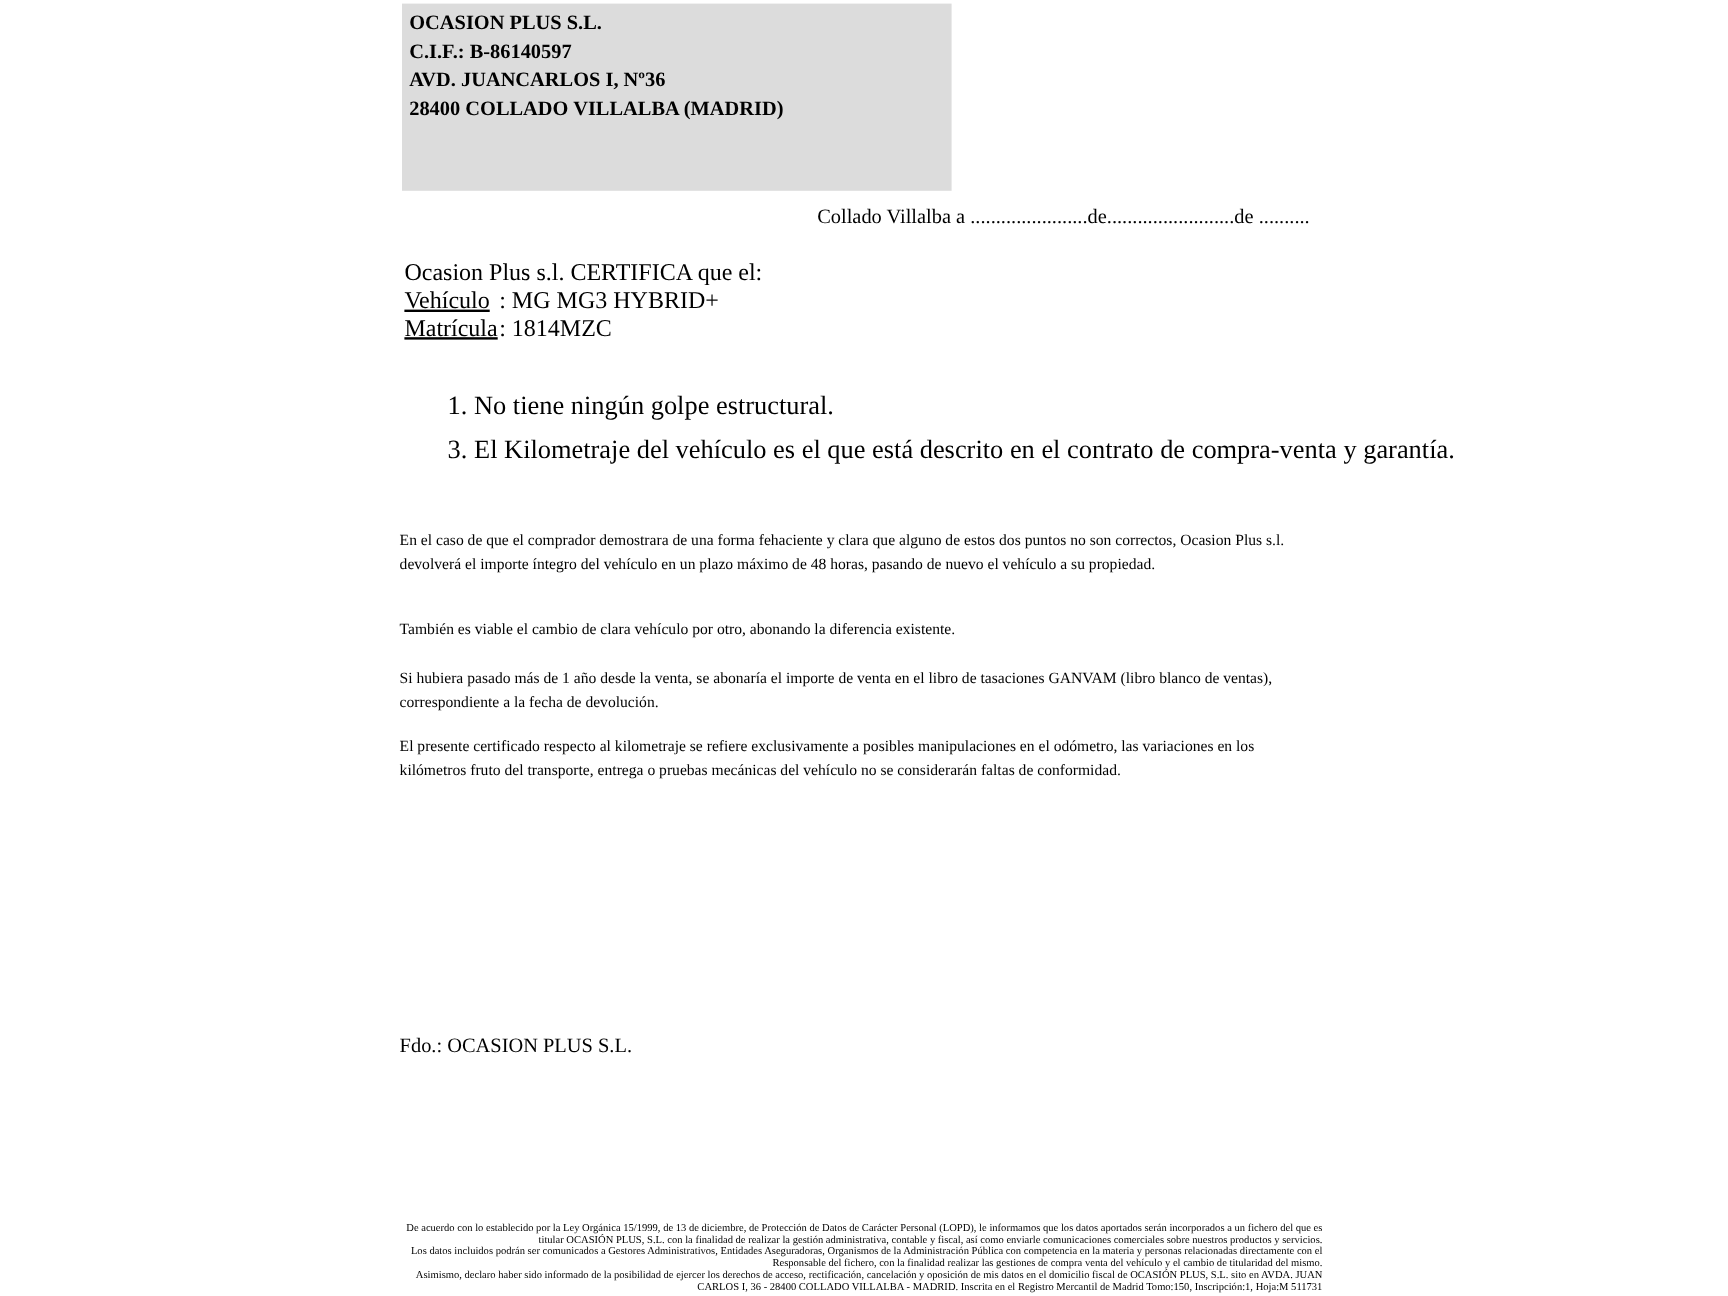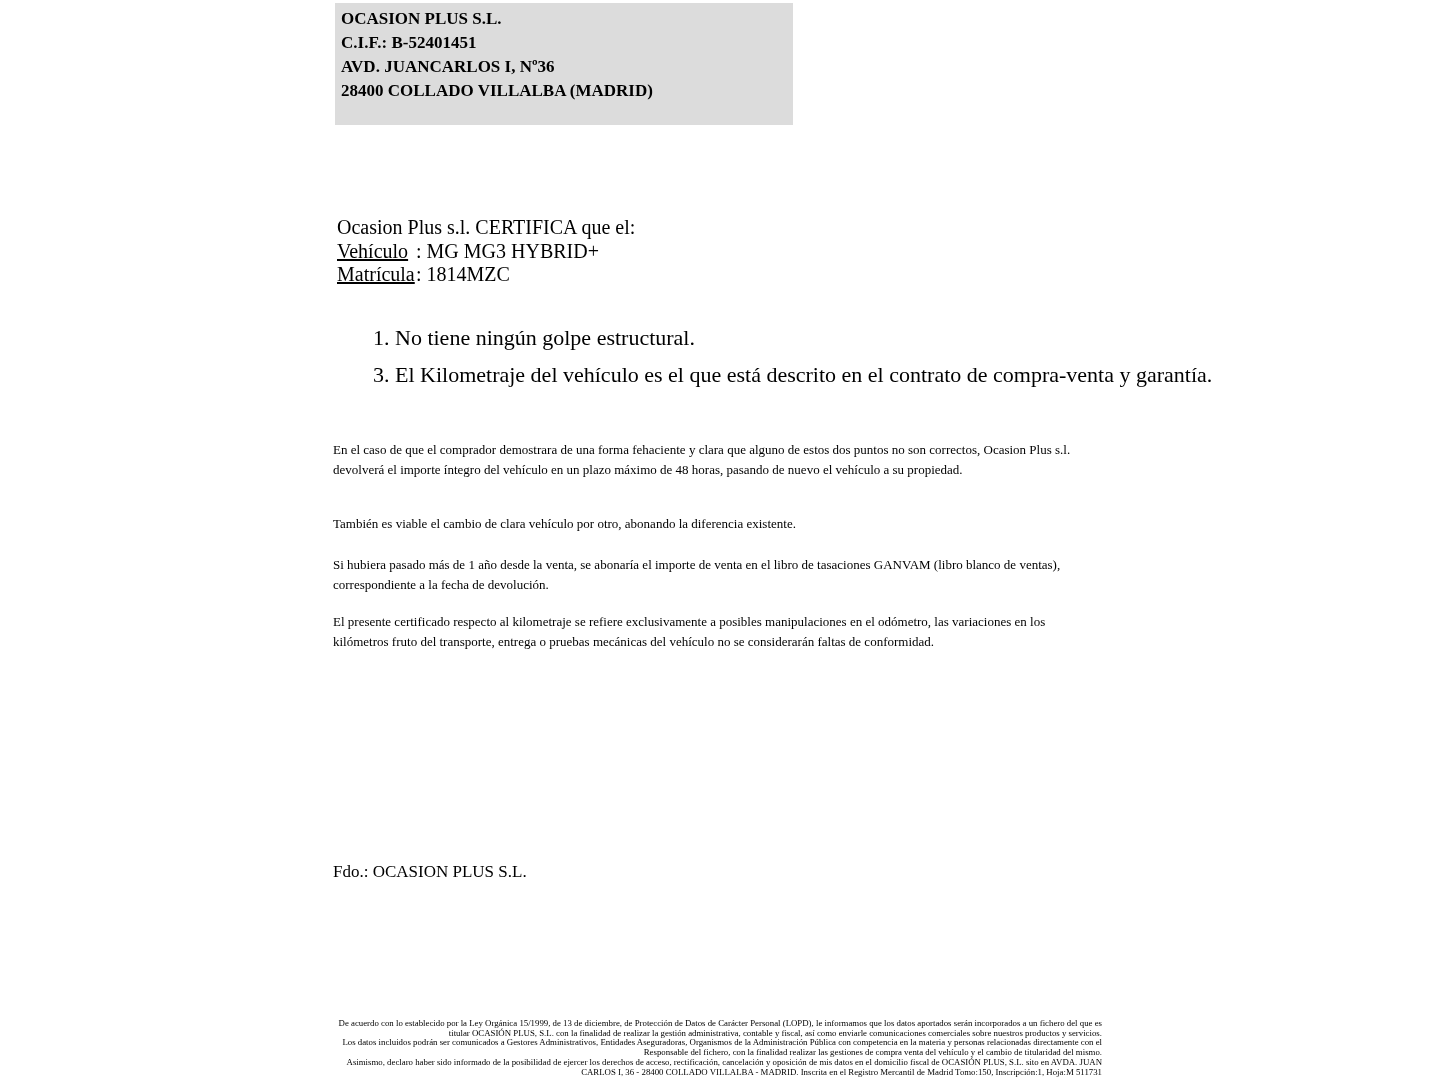--- a/index.html
+++ b/index.html
@@ -5,21 +5,21 @@
   * { margin:0; padding:0; box-sizing:border-box; }
   html, body { background:#ffffff; }
   body {
     width:1440px; height:1080px; position:relative;
     font-family:"Liberation Serif", serif; color:#000;
     overflow:hidden;
   }
   .page { position:relative; width:1440px; height:1080px; background:#fff; }
 
   .header-box {
-    position:absolute; left:335px; top:3px; width:458px; height:122px;
+    position:absolute; left:335px; top:3px; width:458px; height:156px;
     background:#dcdcdc; padding:4px 8px 0 6px;
   }
   .header-box .hline {
     font-weight:bold; font-size:17px; line-height:24px; white-space:nowrap;
   }
 
   .date-line {
     position:absolute; left:681px; top:171px;
     font-size:17px; white-space:nowrap;
   }
@@ -53,25 +53,26 @@
   }
   .legal-footer p { margin:0; }
 </style>
 </head>
 <body>
 
 <div class="page">
 
   <div class="header-box" style="background: rgb(220, 220, 220);">
     <div class="hline">OCASION PLUS S.L.</div>
-    <div class="hline">C.I.F.: B-52401451</div>
+    <div class="hline">C.I.F.: B-86140597</div>
     <div class="hline">AVD. JUANCARLOS I, Nº36</div>
     <div class="hline">28400 COLLADO VILLALBA (MADRID)</div>
   </div>
 
+  <div class="date-line">Collado Villalba a .......................de.........................de ..........</div>
 
   <div class="certify">
     <div class="row">Ocasion Plus s.l. CERTIFICA que el:</div>
     <div class="row"><span class="lbl"><span>Vehículo</span></span><span>: MG MG3 HYBRID+</span></div>
     <div class="row"><span class="lbl"><span>Matrícula</span></span><span>: 1814MZC</span></div>
   </div>
 
   <div class="point point-1">1. No tiene ningún golpe estructural.</div>
   <div class="point point-2">3. El Kilometraje del vehículo es el que está descrito en el contrato de compra-venta y garantía.</div>
 

